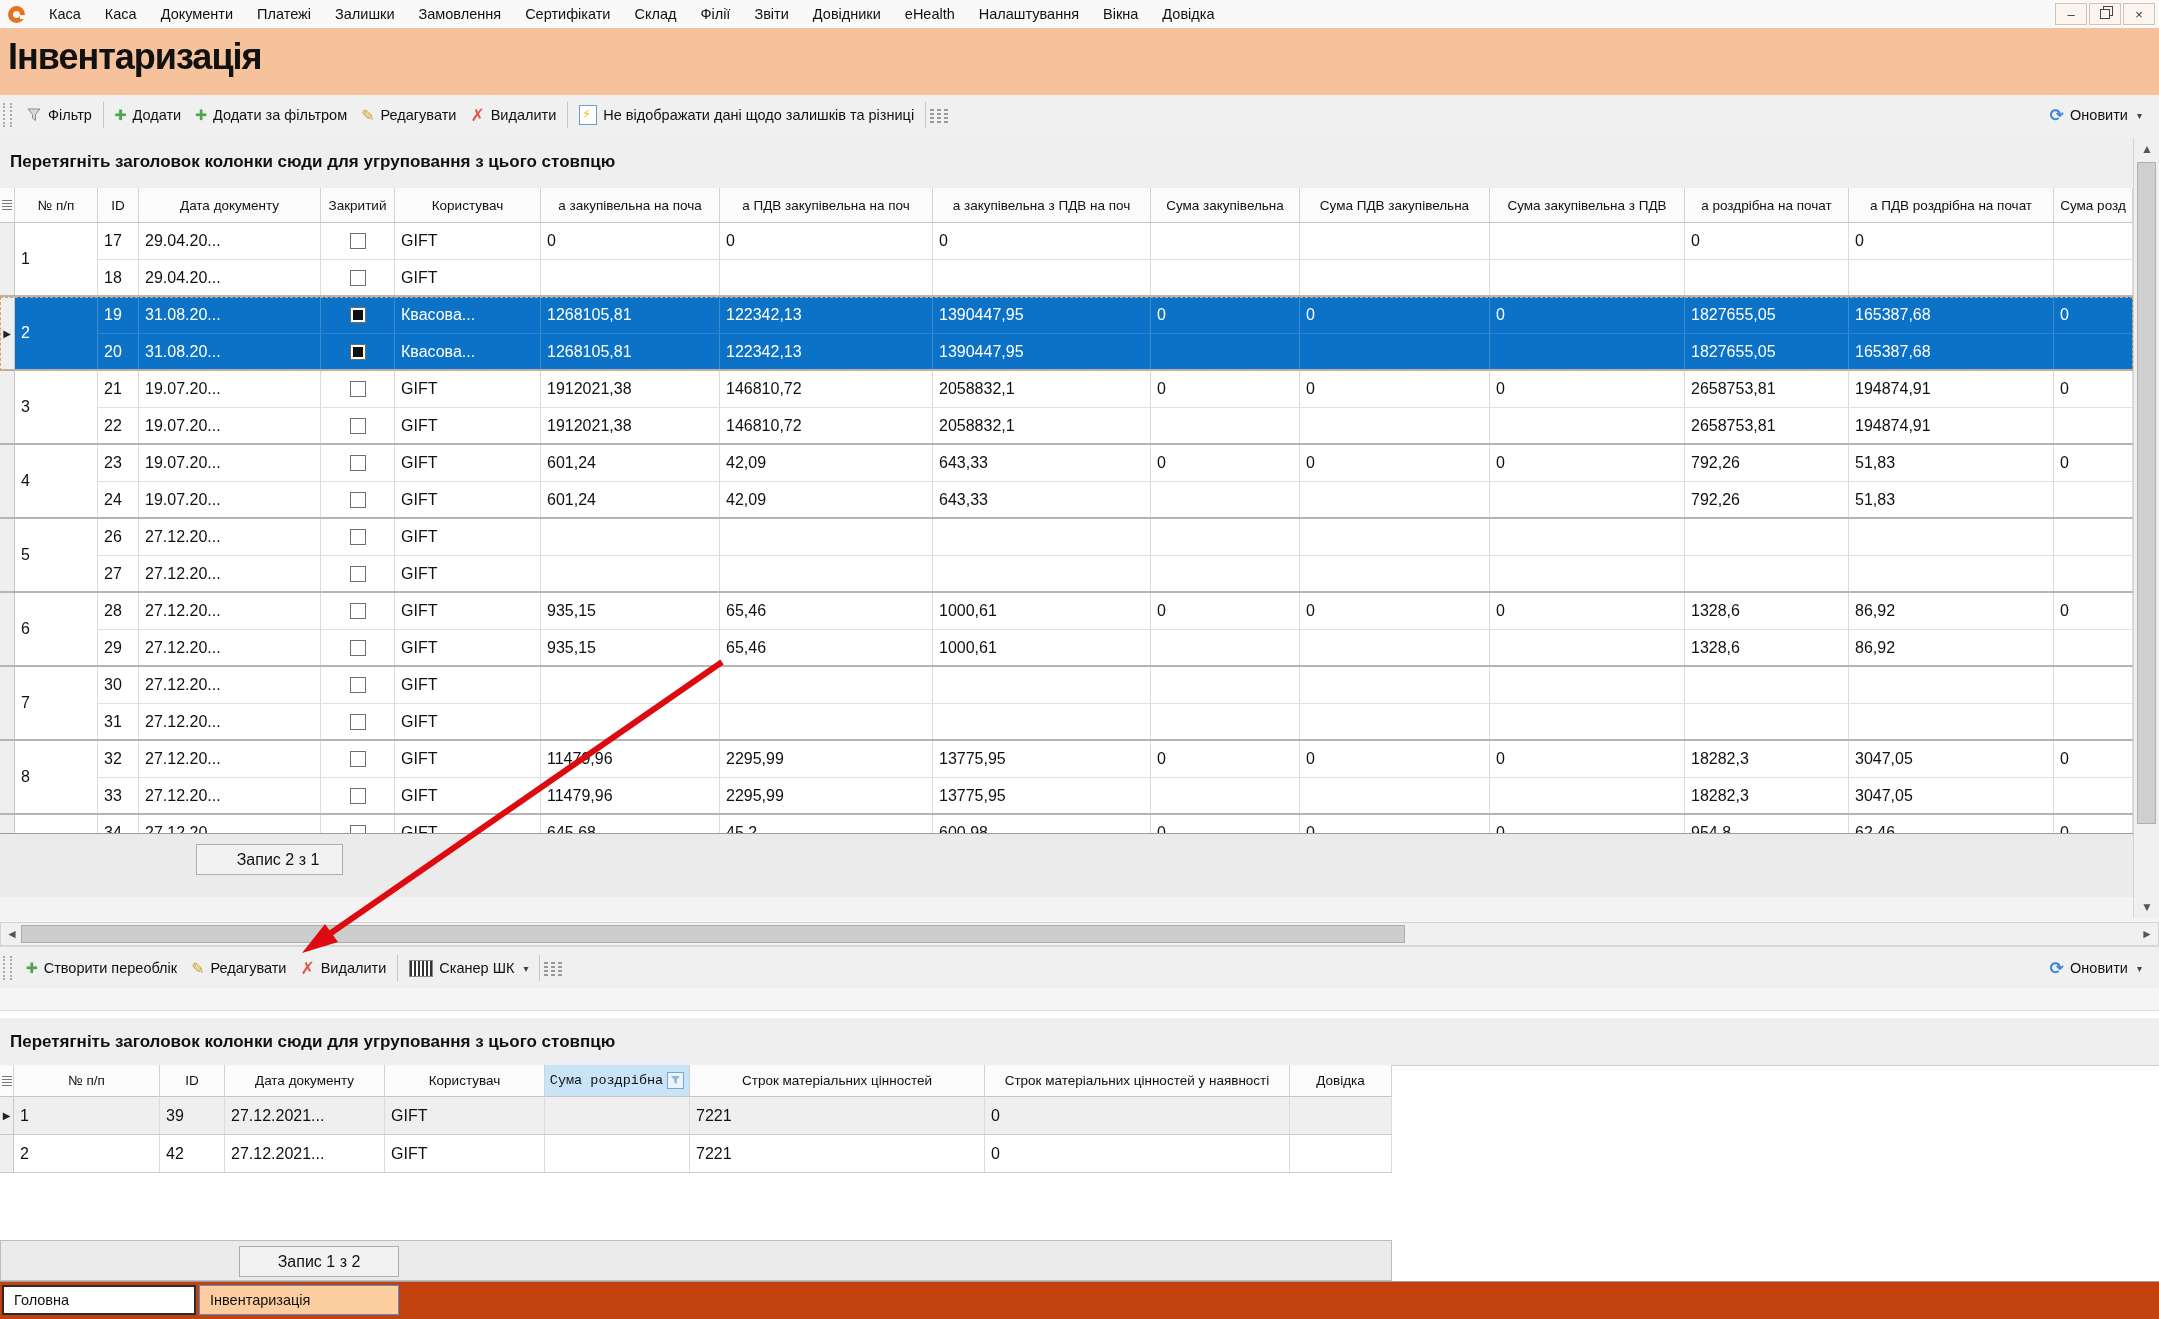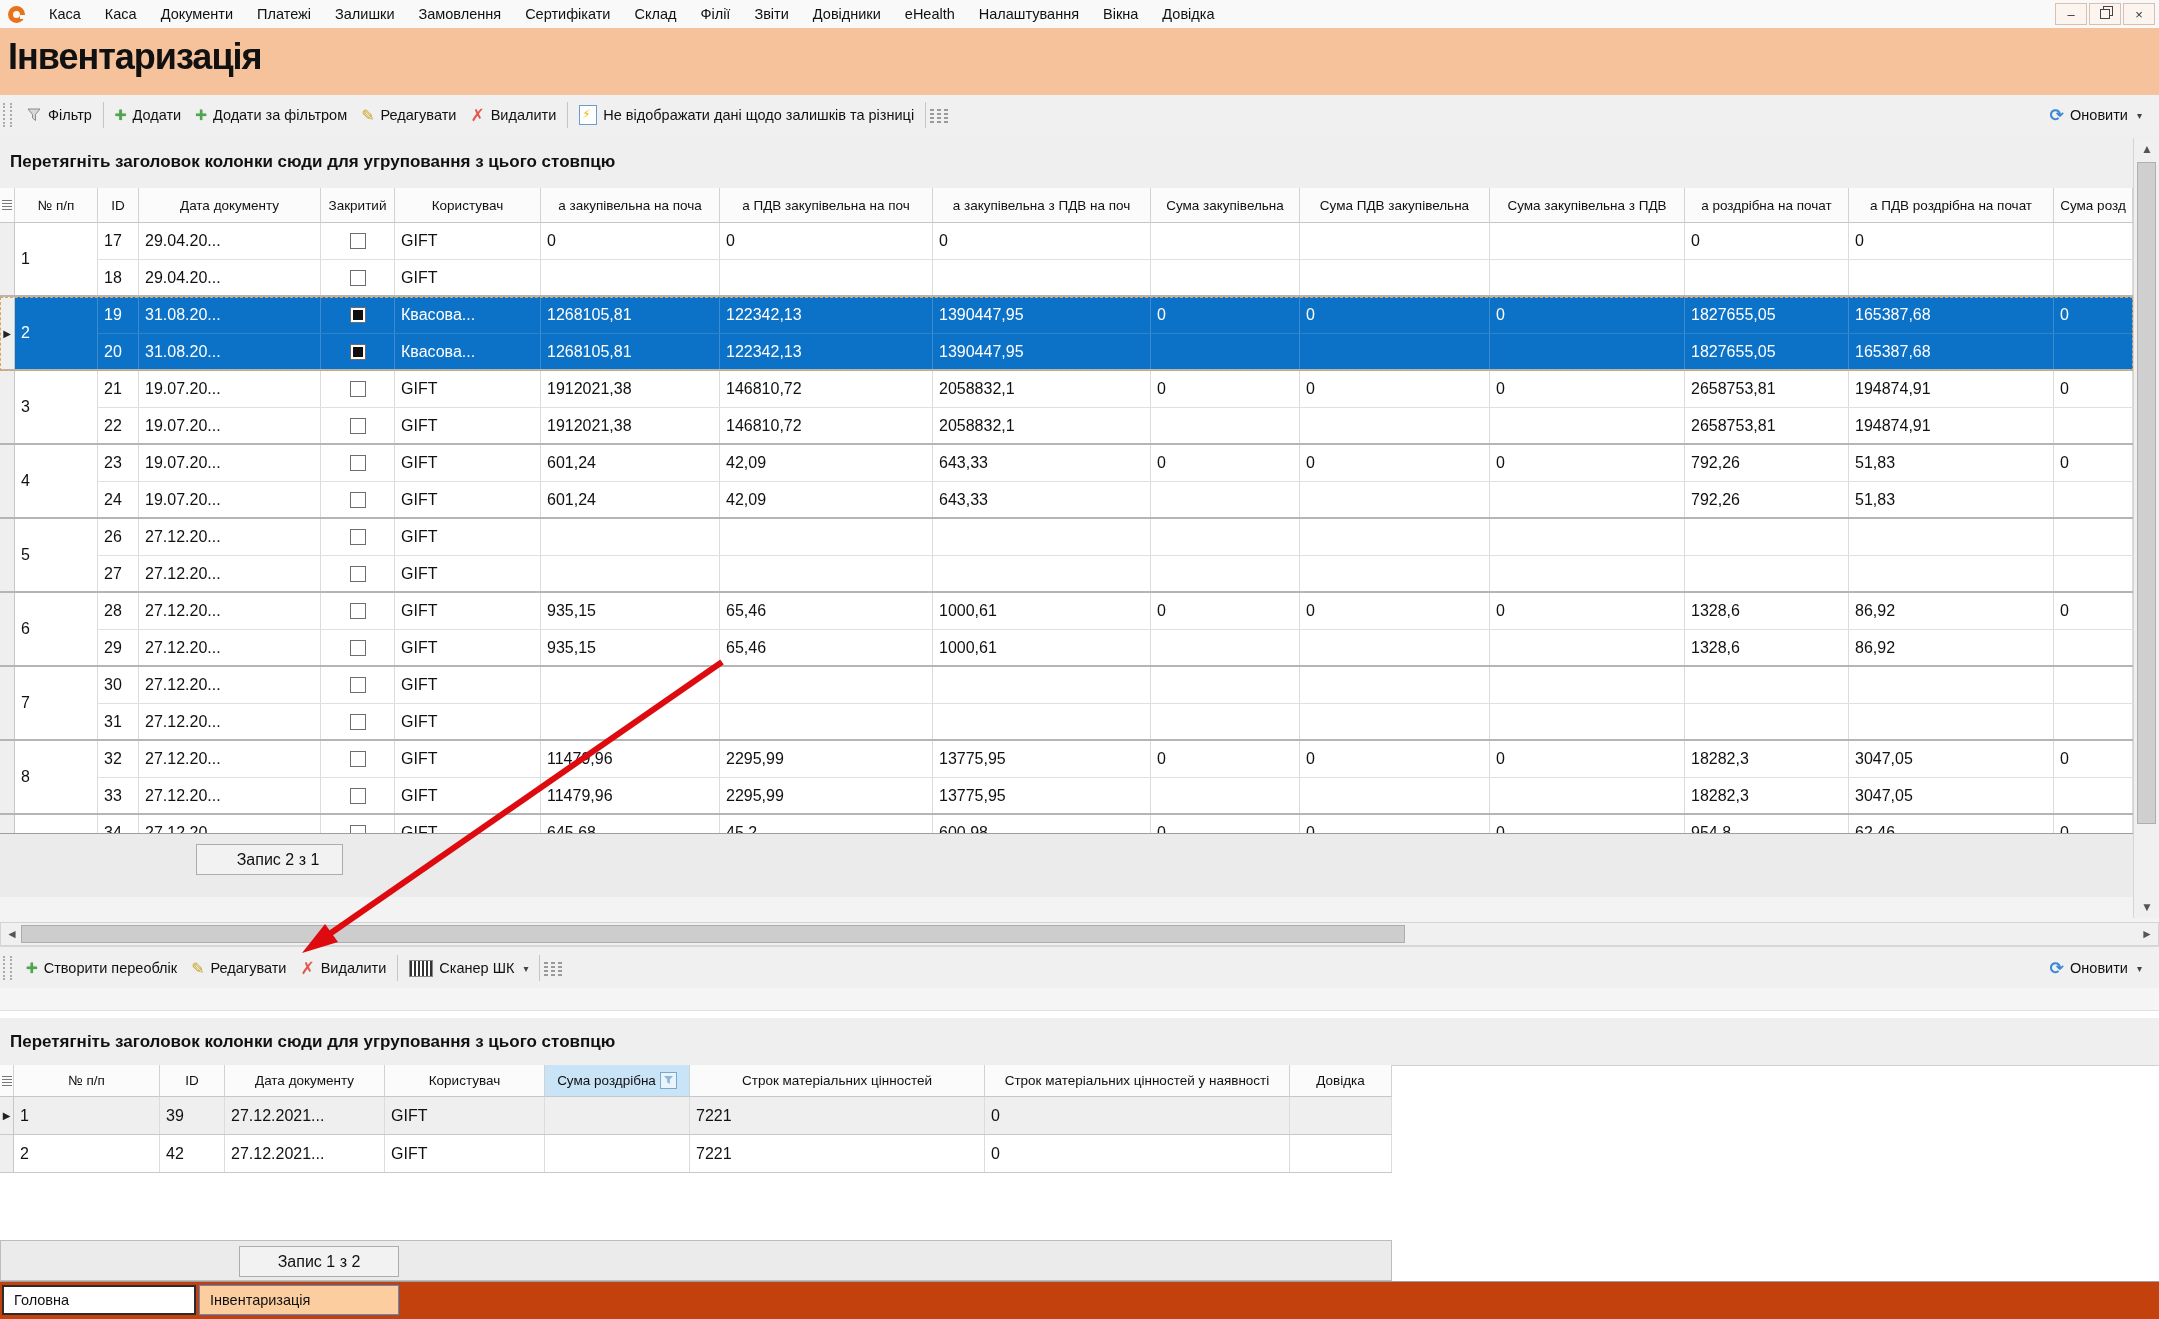--- a/index.html
+++ b/index.html
@@ -592,21 +592,21 @@
     </div>
     <div class="hcell" style="width: 65px;">
       <span>ID</span>
     </div>
     <div class="hcell" style="width: 160px;">
       <span>Дата документу</span>
     </div>
     <div class="hcell" style="width: 160px;">
       <span>Користувач</span>
     </div>
-    <div class="hcell filterhead" style="width: 145px;">
+    <div class="hcell filterhead" style="width: 145px; font-family: Liberation Mono, monospace;">
       <span>Сума роздрібна</span>
       <span class="fbox">
         <svg width="9" height="9" viewBox="0 0 10 10">
           <path d="M0 0h10l-3.5 4v5l-3-2V4z" fill="#8FB8D8"></path>
         </svg>
       </span>
     </div>
     <div class="hcell" style="width: 295px;">
       <span>Строк матеріальних цінностей</span>
     </div>

